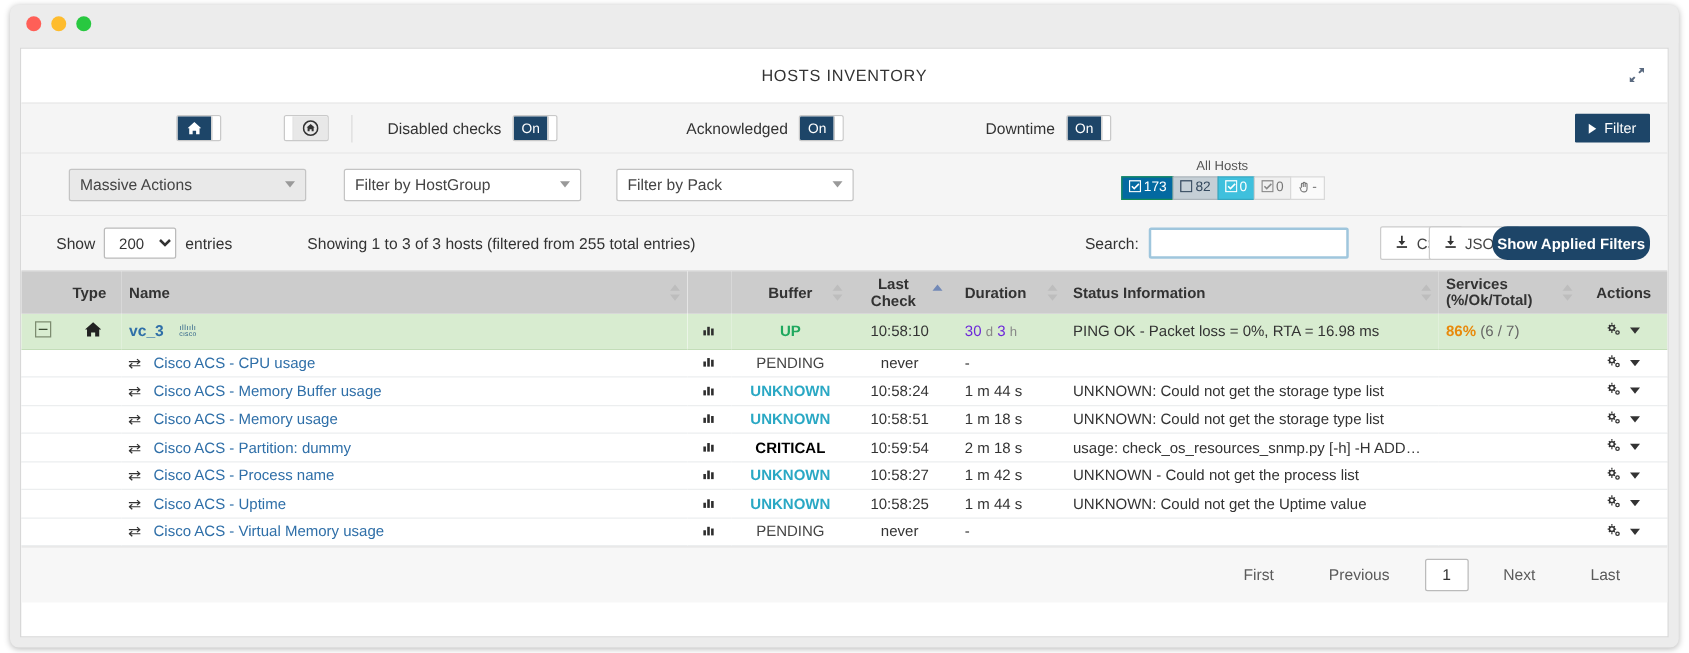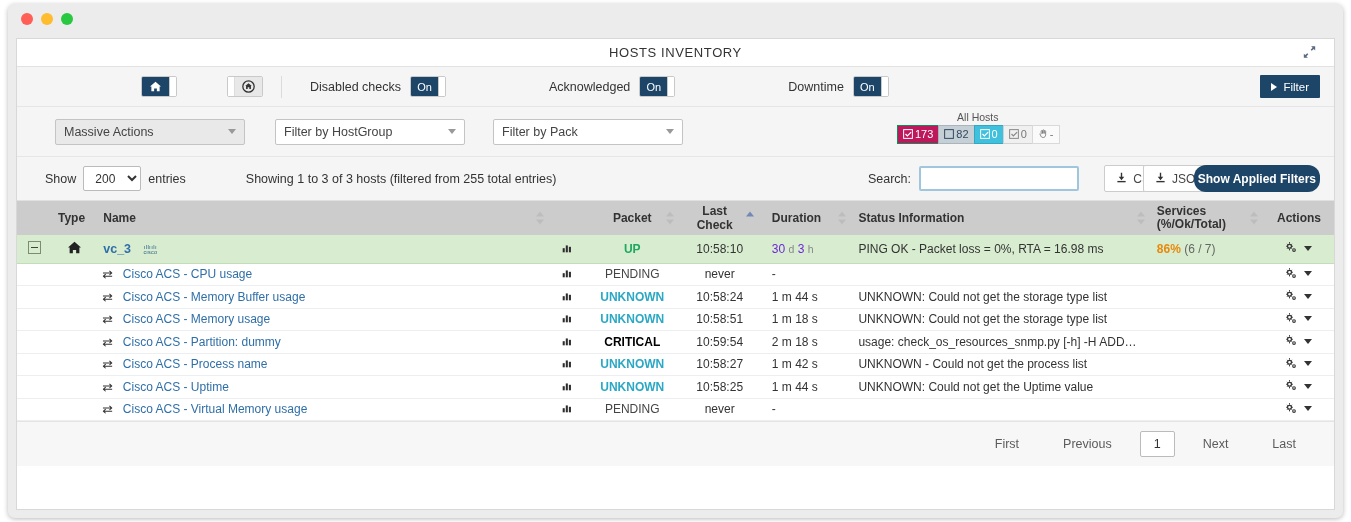--- a/index.html
+++ b/index.html
@@ -36,21 +36,21 @@
     position: absolute;
     left: 8px; top: 34px;
     width: 1319px; height: 472px;
     background: #ffffff;
     border: 1px solid #d8d8d8;
     overflow: hidden;
   }
 
   
   .page-header {
-    height: 28px;
+    height: 44px;
     border-bottom: 1px solid #e2e2e2;
     display: flex; align-items: center;
     justify-content: center;
     position: relative;
     background: #fff;
   }
   .page-title {
     font-size: 13px; color: #333; letter-spacing: .6px;
   }
   .expand-icon {
@@ -175,21 +175,21 @@
     height: 19px;
     display: flex; align-items: center;
     gap: 2px;
     padding: 0 5px;
     font-size: 11px;
     border: 1px solid rgba(0,0,0,.13);
     margin-right: -1px;
     cursor: pointer;
     line-height: 1;
   }
-  .badge.b-ok   { background: #be185d; color: #fff; border-color:#148a5b; }
+  .badge.b-ok   { background: #0369a1; color: #fff; border-color:#148a5b; }
   .badge.b-dn   { background: #c5cfd6; color: #34495e; }
   .badge.b-un   { background: #3fc0dd; color: #fff; }
   .badge.b-ack  { background: #f0f0f0; color: #777; }
   .badge.b-dt   { background: #fafafa; color: #777; }
   .bx { font-size: 10px; }
 
   
   .show-row {
     height: 44px;
     background: #f5f5f5;
@@ -597,21 +597,21 @@
           <th class="c-type">Type</th>
           <th class="c-name sortable">
             <span>Name</span>
             <span class="sorticon">
               <span class="arrow-up"></span>
                 <span class="arrow-dn"></span>
             </span>
           </th>
           <th class="c-graph"></th>
           <th class="c-status sortable" style="text-align:center">
-            <span>Packet</span>
+            <span>Buffer</span>
             <span class="sorticon">
               <span class="arrow-up"></span>
                 <span class="arrow-dn"></span>
             </span>
           </th>
           <th class="c-lastchk sortable sorted" style="text-align:center;padding-right:16px">
             <span>Last Check</span>
             <span class="sorticon">
               <span class="arrow-up"></span>
             </span>

